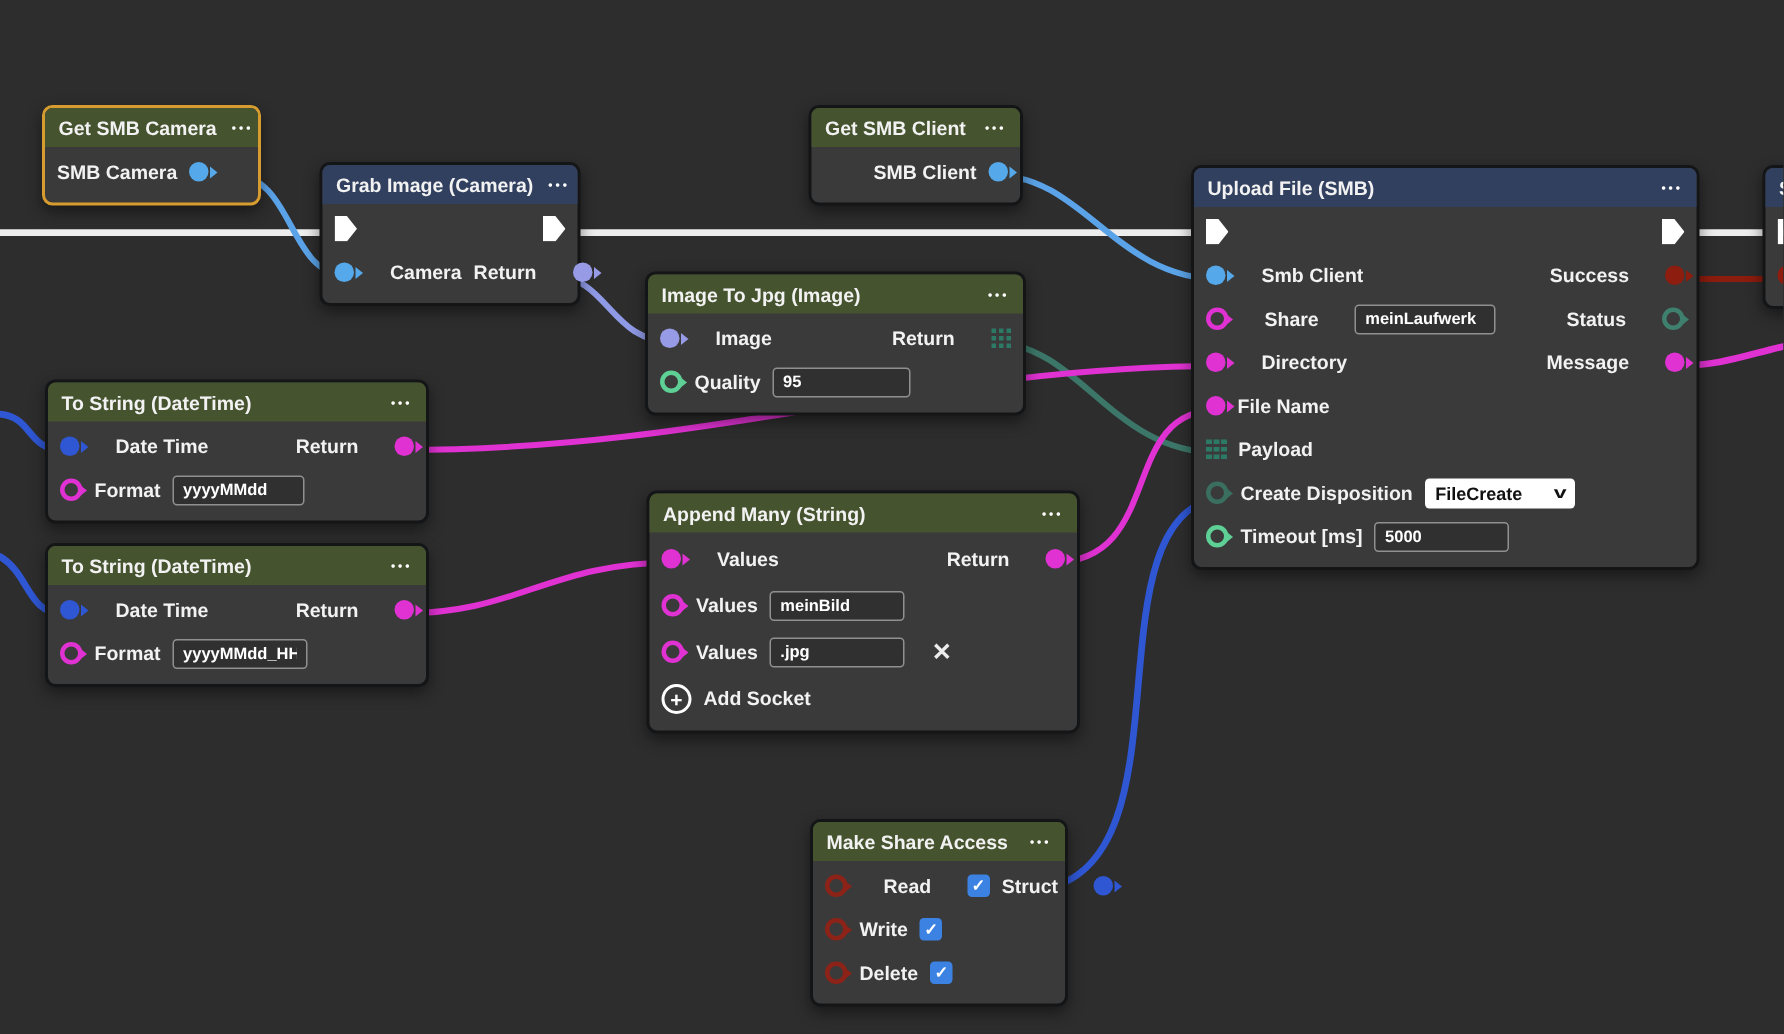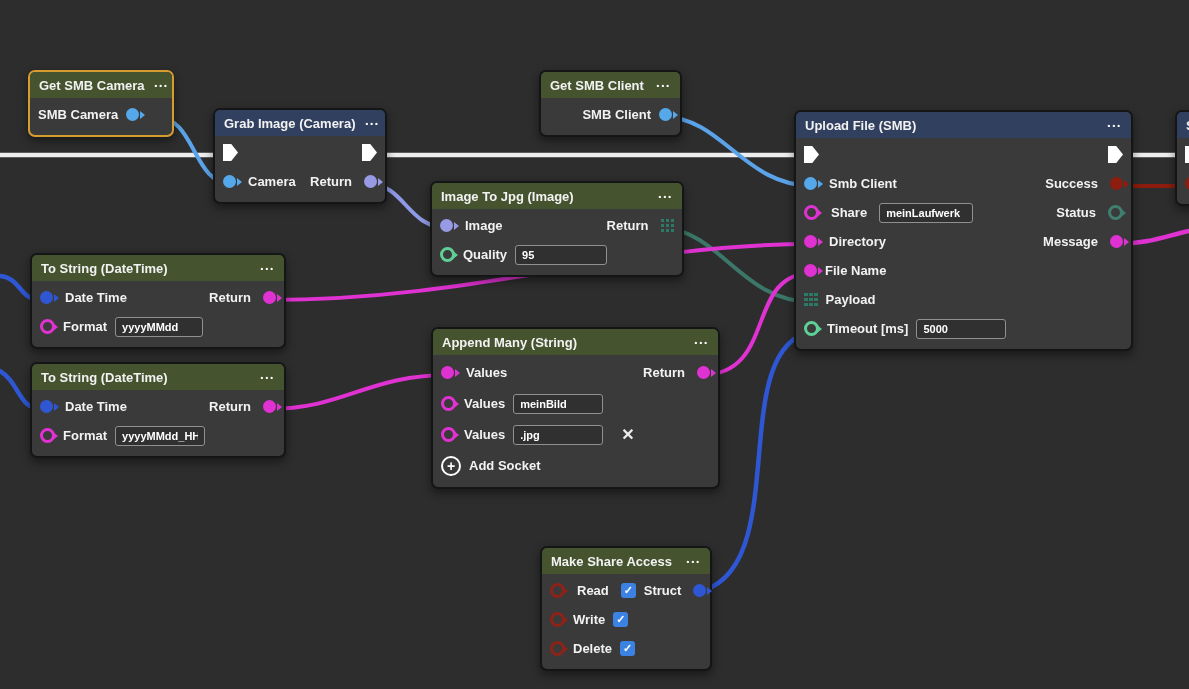--- a/index.html
+++ b/index.html
@@ -19,21 +19,21 @@
     height:26px;display:flex;align-items:center;justify-content:space-between;
     padding:0 9px;border-radius:5px 5px 0 0;white-space:nowrap;overflow:hidden;
   }
   .hdr.green{background:#46532f;}
   .hdr.navy{background:#32405f;}
   .dots{font-size:8px;letter-spacing:2px;color:#fff;cursor:pointer;flex:none;margin-left:10px;}
   .body{padding:2px 0 6px 0;}
   .row{height:29px;display:flex;align-items:center;padding:0 8px;gap:8px;white-space:nowrap;}
   .row.tall{height:31px;}
   .row.split{justify-content:space-between;}
-  .grp{display:flex;align-items:center;gap:12px;}
+  .grp{display:flex;align-items:center;gap:24px;}
   .port{
     width:13px;height:13px;border-radius:50%;position:relative;flex:none;
     background:var(--pc);
   }
   .port.hollow{background:transparent;border:3px solid var(--pc);width:9px;height:9px;}
   .port::after{
     content:"";position:absolute;right:-6px;top:2.5px;
     border-left:5px solid var(--pc);
     border-top:4px solid transparent;border-bottom:4px solid transparent;
   }
@@ -307,20 +307,28 @@
             <i></i>
             <i></i>
             <i></i>
             <i></i>
             <i></i>
             <i></i>
           </span>
         <span class="lbl">Payload</span>
       </div>
       <div class="row">
+        <span class="port hollow" style="--pc:#3a6e5f"></span>
+        <span class="lbl">Create Disposition</span>
+        <span class="select">
+          <span>FileCreate</span>
+          <span class="chev">v</span>
+        </span>
+      </div>
+      <div class="row">
         <span class="port hollow" style="--pc:#5ed096"></span>
         <span class="lbl">Timeout [ms]</span>
         <input class="field" style="width: 90px;" value="5000">
       </div>
     </div>
   </div>
 
   <div class="node" style="left:540px;top:546px;width:168px;">
     <div class="hdr green">
       <span class="lbl">Make Share Access</span>

